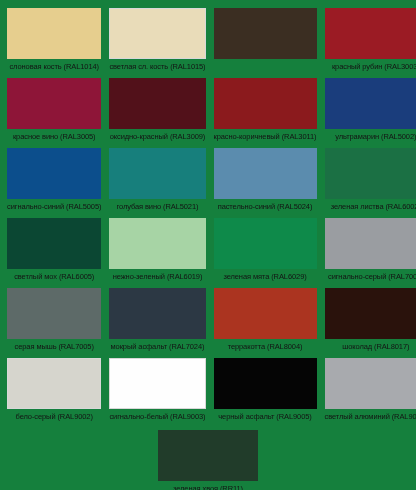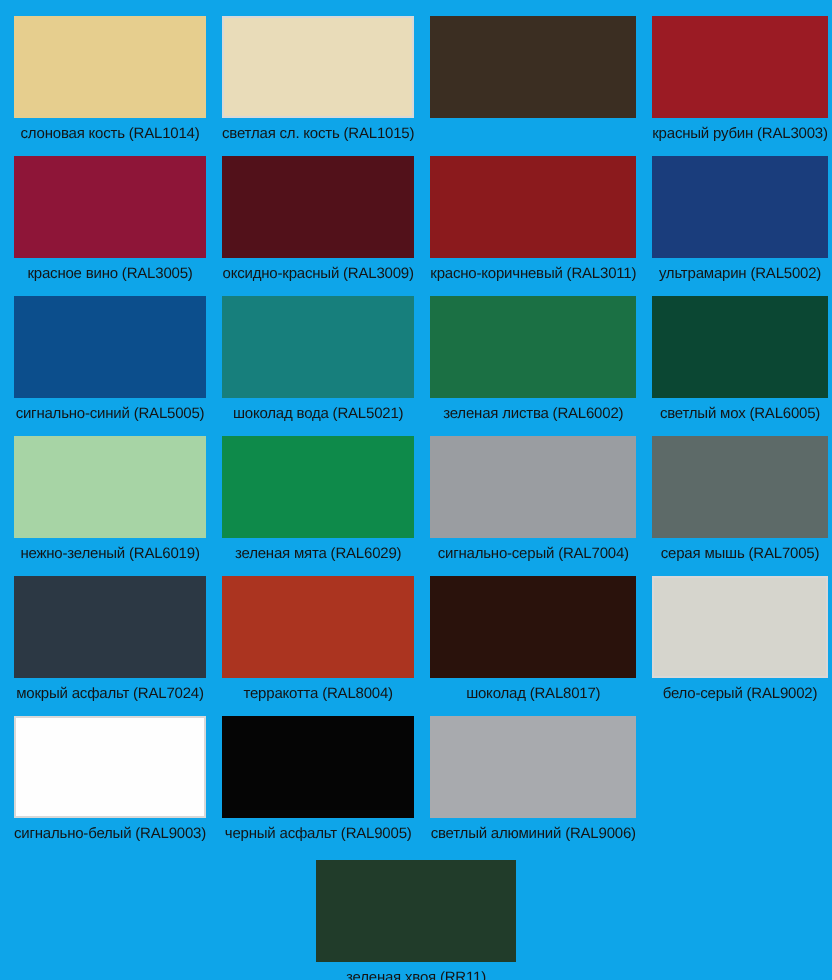--- a/index.html
+++ b/index.html
@@ -13,21 +13,21 @@
     height: 490px;
     font-family: "Liberation Sans", "DejaVu Sans", sans-serif;
     color: #1a1a1a;
     overflow: hidden;
   }
 
   #palette-page {
     width: 416px;
     height: 490px;
     box-sizing: border-box;
-    background: #0ea5e9;
+    background: #15803d;
     position: relative;
   }
 
   .swatch-grid {
     display: grid;
     grid-template-columns: repeat(4, 1fr);
     column-gap: 8px;
     row-gap: 0px;
     padding: 8px 7px 0 7px;
     box-sizing: border-box;
@@ -107,21 +107,25 @@
       <div class="swatch-cell">
         <div class="swatch-chip" style="background: rgb(26, 61, 124);"></div>
         <div class="swatch-label">ультрамарин (RAL5002)</div>
       </div>
       <div class="swatch-cell">
         <div class="swatch-chip" style="background: rgb(12, 78, 140);"></div>
         <div class="swatch-label">сигнально-синий (RAL5005)</div>
       </div>
       <div class="swatch-cell">
         <div class="swatch-chip" style="background: rgb(23, 127, 124);"></div>
-        <div class="swatch-label">шоколад вода (RAL5021)</div>
+        <div class="swatch-label">голубая вино (RAL5021)</div>
+      </div>
+      <div class="swatch-cell">
+        <div class="swatch-chip" style="background: rgb(91, 140, 174);"></div>
+        <div class="swatch-label">пастельно-синий (RAL5024)</div>
       </div>
       <div class="swatch-cell">
         <div class="swatch-chip" style="background: rgb(27, 112, 68);"></div>
         <div class="swatch-label">зеленая листва (RAL6002)</div>
       </div>
       <div class="swatch-cell">
         <div class="swatch-chip" style="background: rgb(11, 71, 51);"></div>
         <div class="swatch-label">светлый мох (RAL6005)</div>
       </div>
       <div class="swatch-cell">

